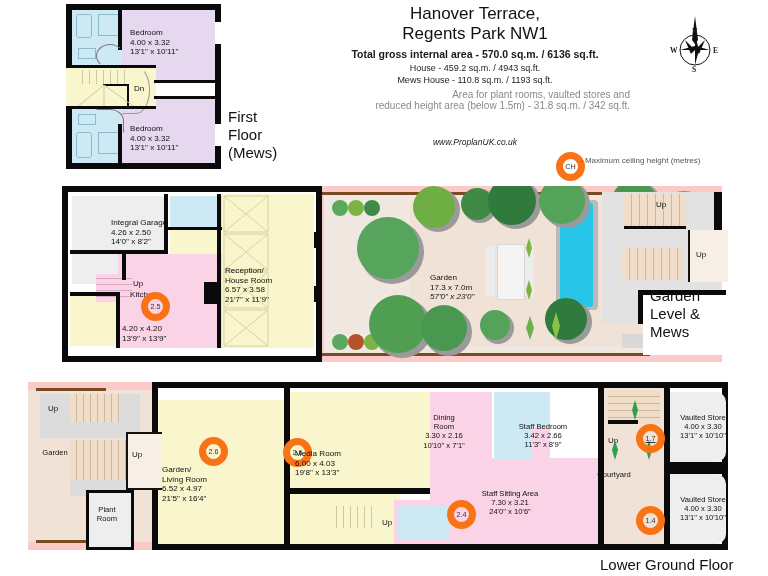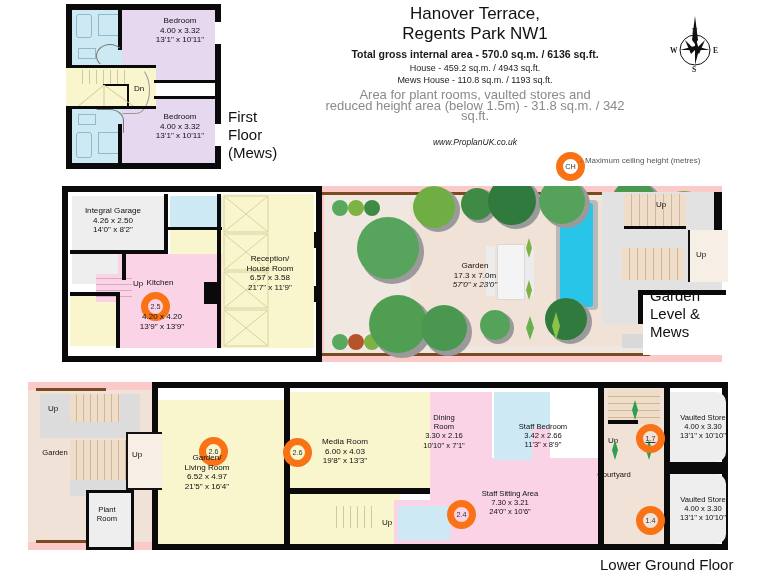--- a/index.html
+++ b/index.html
@@ -2,26 +2,26 @@
 <html><head>
 <meta charset="utf-8">
 <style>
   html,body{margin:0;padding:0;background:#ffffff;}
   body{width:768px;height:576px;position:relative;overflow:hidden;
        font-family:"Liberation Sans",sans-serif;color:#1a1a1a;}
   .abs{position:absolute;}
   .ttl{font-size:17px;text-align:center;line-height:20px;color:#111;}
   .bold{font-weight:bold;font-size:10.5px;text-align:center;}
   .sub{font-size:9px;text-align:center;line-height:11.5px;color:#222;}
-  .grey{font-size:13px;text-align:center;line-height:10.5px;color:#8a8a8a;}
+  .grey{font-size:10px;text-align:right;line-height:10.5px;color:#8a8a8a;}
   .url{font-size:8.5px;text-align:center;font-style:italic;color:#222;}
   .disc{font-size:8.6px;text-align:center;line-height:11px;color:#222;}
   .floorlbl{font-size:15px;line-height:18px;color:#111;}
-  .rmlabel{font-size:8.1px;text-align:center;line-height:9.6px;color:#111;
-           white-space:nowrap;}
+  .rmlabel{font-size:8.1px;line-height:9.6px;color:#111;
+           white-space:nowrap;margin-top:12px;}
   .rmsmall{font-size:7.6px;text-align:center;line-height:9.2px;color:#111;}
   .uplbl{font-size:8px;color:#111;}
   .wall{background:#0a0a0a;}
   .ch{width:15px;height:15px;border:7px solid #f97316;border-radius:50%;
       font-size:7.2px;line-height:15px;text-align:center;color:#333;
       background:transparent;}
   .room{position:absolute;}
   .yel{background:#f9f5cd;}
   .pink{background:#fad3e6;}
   .pur{background:#e6d8ef;}
@@ -259,21 +259,21 @@
   <div class="abs stair" style="left:560px;top:62px;width:62px;height:32px;background:repeating-linear-gradient(90deg,#f0ddc9 0 7px,#cdb89c 7px 8px);"></div>
   <div class="abs wall" style="left:562px;top:40px;width:62px;height:3px;"></div>
   <span class="abs uplbl" style="left:594px;top:14px;">Up</span>
   <div class="abs" style="left:626px;top:44px;width:38px;height:52px;background:#f7efe6;border-left:2px solid #111;"></div>
   <span class="abs uplbl" style="left:634px;top:64px;">Up</span>
   <div class="abs wall" style="left:576px;top:104px;width:88px;height:5px;"></div>
   <div class="abs wall" style="left:576px;top:104px;width:5px;height:34px;"></div>
   <div class="abs" style="left:581px;top:109px;width:83px;height:60px;background:#ffffff;"></div>
 </div>
 
-<div class="abs rmlabel" style="left:68px;top:206px;width:90px;">
+<div class="abs rmlabel" style="left:68px;top:206px;width:90px;padding-left:43px;">
   <div>Integral Garage</div>
   <div>4.26 x 2.50</div>
   <div>14'0" x 8'2"</div>
 </div>
 <div class="abs rmlabel" style="left:130px;top:278px;width:60px;">Kitchen</div>
 <div class="abs ch" style="left:141px;top:292px;">2.5</div>
 <div class="abs rmlabel" style="left:122px;top:312px;width:80px;">
   <div>4.20 x 4.20</div>
   <div>13'9" x 13'9"</div>
 </div>

